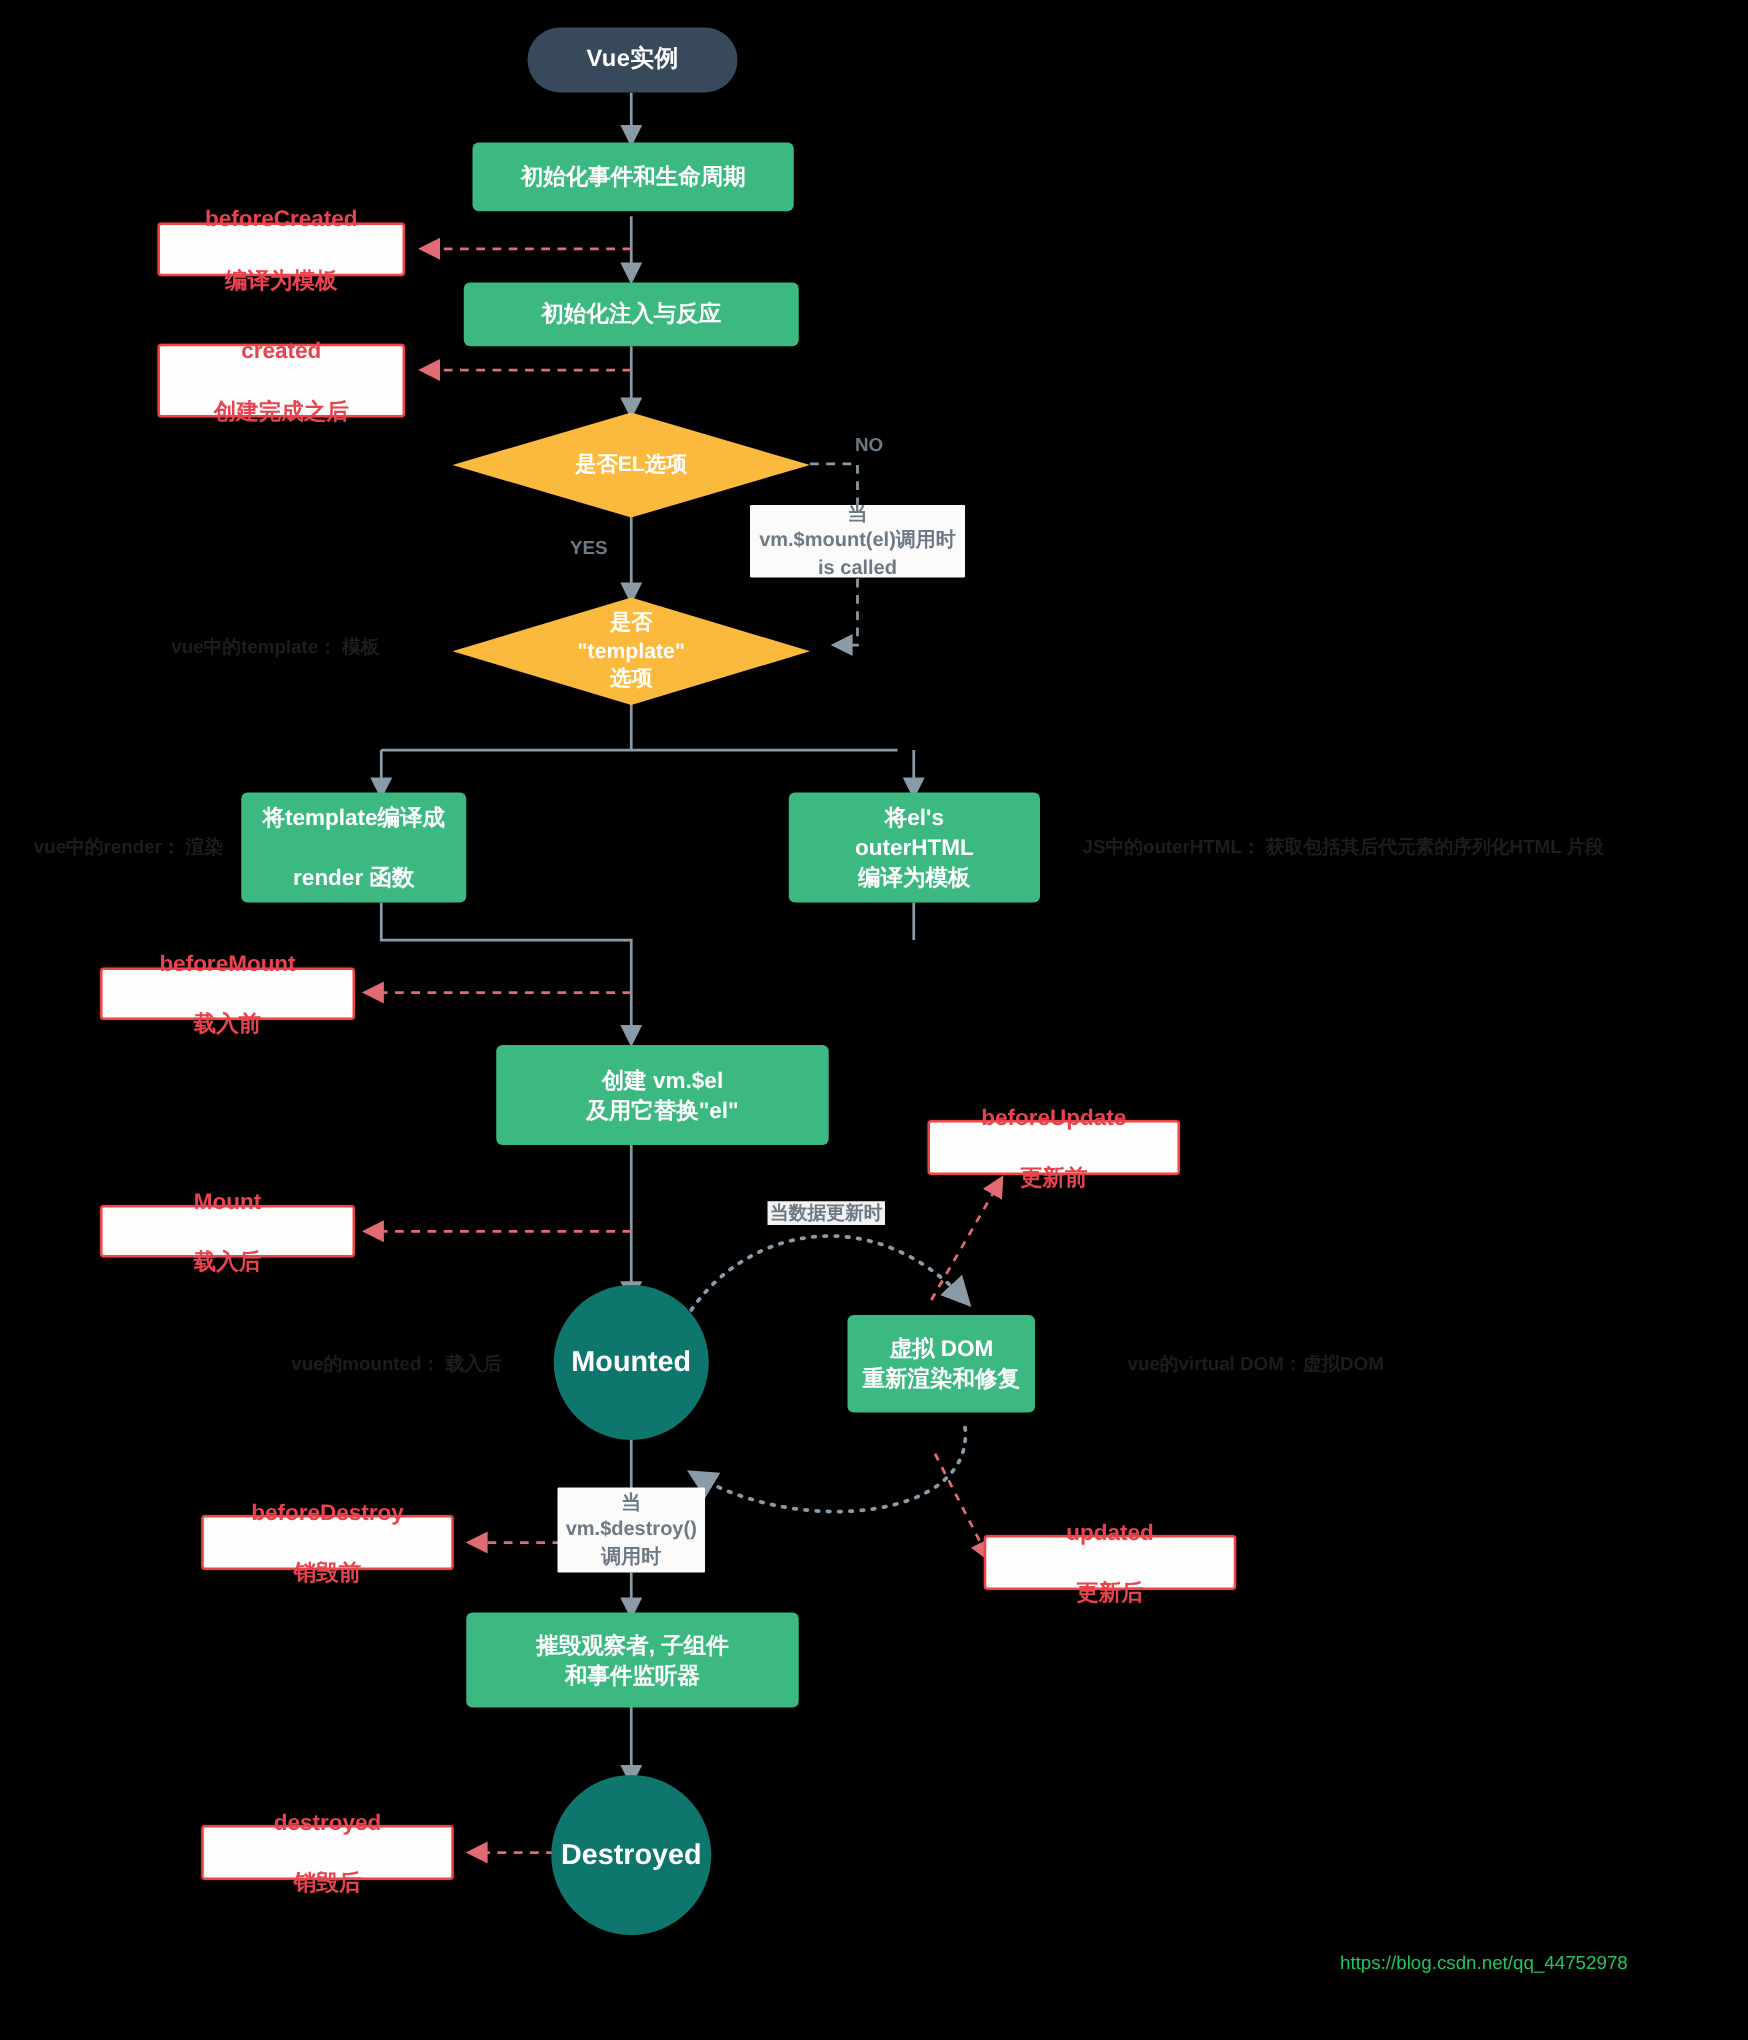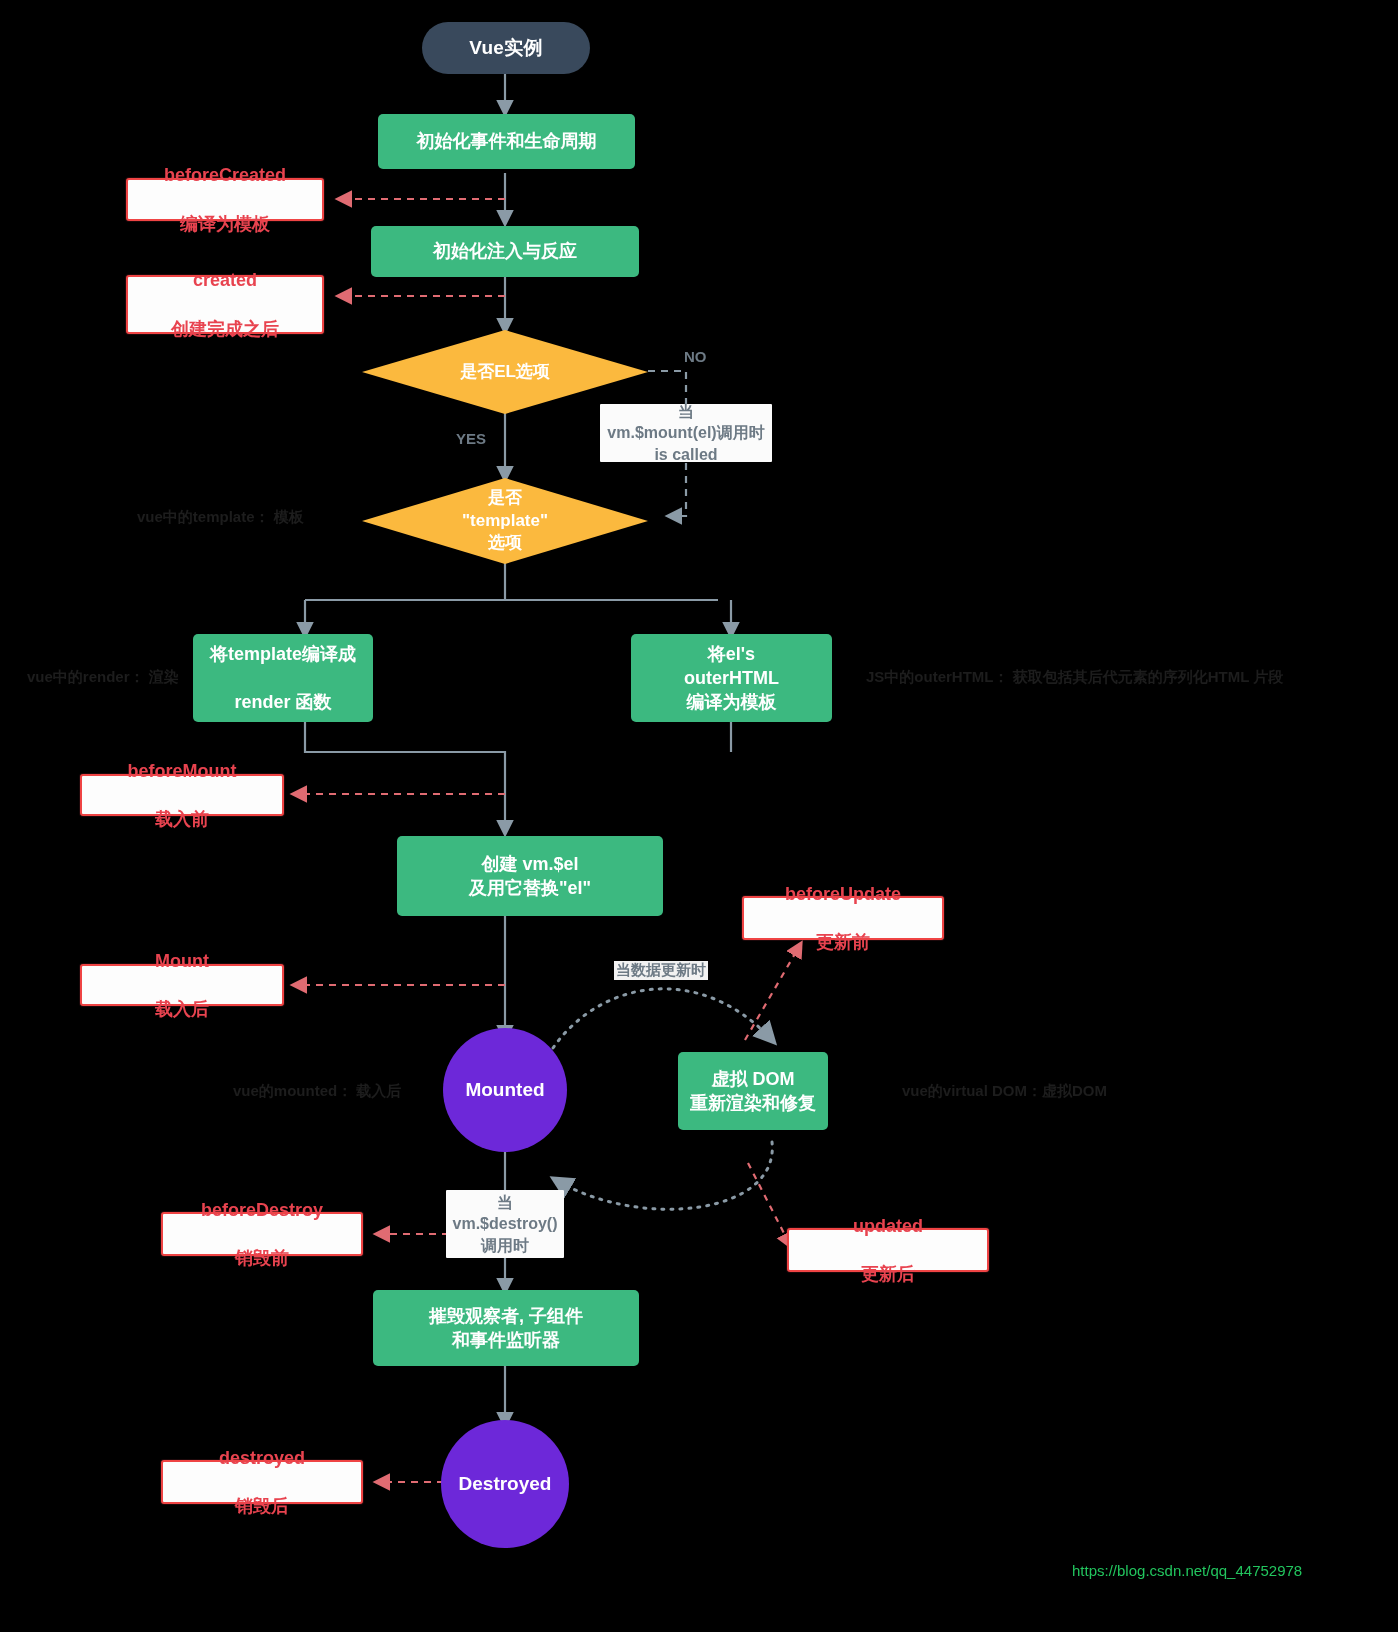--- a/index.html
+++ b/index.html
@@ -48,24 +48,24 @@
   }
   .n-diamond .dm{
     position:absolute;
     inset:0;
     background:#fbb93e;
     clip-path:polygon(50% 0,100% 50%,50% 100%,0 50%);
   }
   .n-diamond .dtx{position:relative;z-index:2;}
   
   .n-circle{
-    background:#6d28d9;
+    background:#0f766e;
     color:#ffffff;
     border-radius:50%;
-    font-size:19px;
+    font-size:23px;
   }
   
   .n-hook{
     background:#fdfdfd;
     border:2px solid #ef4444;
     color:#e8434f;
     border-radius:3px;
     font-size:18px;
     box-shadow:0 0 0 1px rgba(232,67,79,.12);
   }

